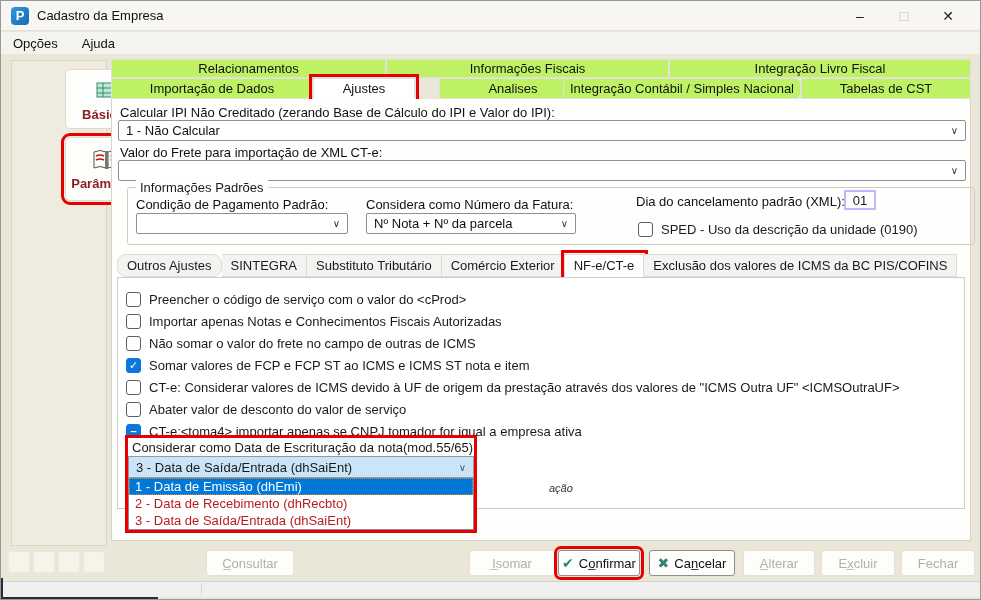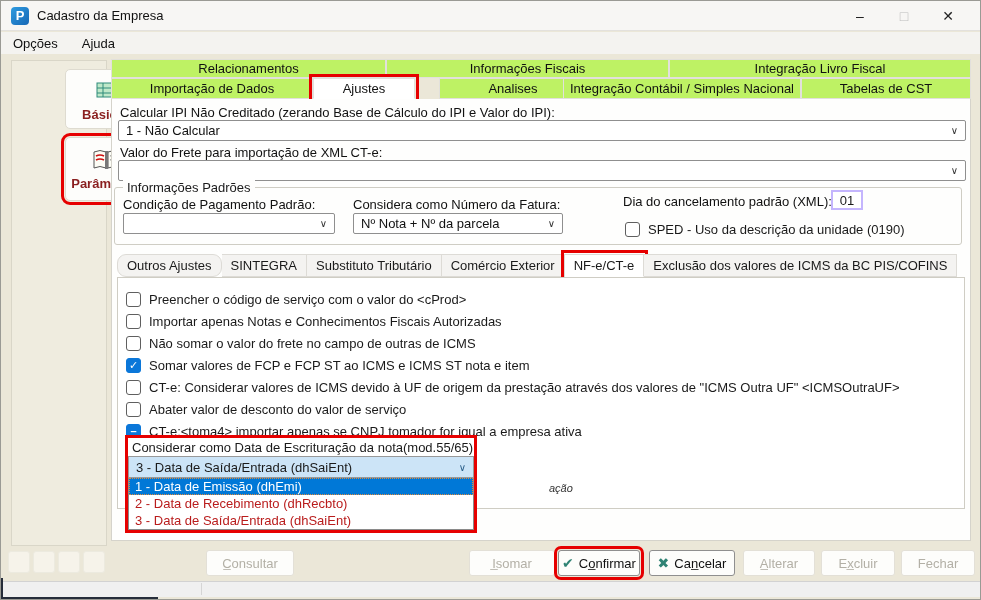--- a/index.html
+++ b/index.html
@@ -120,38 +120,38 @@
     </div>
   </div>
 
   <div class="tab" style="top:58px; left:110px; width:275px; height:19px;">Relacionamentos</div>
   <div class="tab" style="top:58px; left:385px; width:283px; height:19px;">Informações Fiscais</div>
   <div class="tab" style="top:77px; left:110px; width:202px; height:21px;">Importação de Dados</div>
 
   <div class="tab" style="top:58px; left:668px; width:302px; height:19px;">Integração Livro Fiscal</div>
   <div class="tab sel redline" style="top:77px; left:312px; width:102px; height:21px;">Ajustes</div>
   <div class="tab" style="top:77px; left:414px; width:148px; height:21px;margin-left:24px;">Analises</div>
-  <div class="tab" style="top:77px; left:562px; width:238px; height:21px;">Integração Contábil / Simples Nacional</div>
+  <div class="tab" style="top:77px; left:562px; width:238px; height:21px;border-radius:6px;">Integração Contábil / Simples Nacional</div>
   <div class="tab" style="top:77px; left:800px; width:170px; height:21px;">Tabelas de CST</div>
 
   <div class="content">
 
     <span class="lbl" style="left:8px; top:6px;">Calcular IPI Não Creditado (zerando Base de Cálculo do IPI e Valor do IPI):</span>
     <div class="combo" style="left:6px; top:21px; width:848px; height:21px;">
       <span>1 - Não Calcular</span>
       <span class="chev">∨</span>
     </div>
 
     <span class="lbl" style="left:8px; top:46px;">Valor do Frete para importação de XML CT-e:</span>
     <div class="combo" style="left:6px; top:61px; width:848px; height:21px;">
       <span></span>
       <span class="chev">∨</span>
     </div>
 
-    <div class="groupbox" style="left:2px; top:88px; width:848px; height:58px;">
+    <div class="groupbox" style="left:15px; top:88px; width:848px; height:58px;">
       <span class="group-legend">Informações Padrões</span>
       <span class="lbl" style="left:8px; top:9px;">Condição de Pagamento Padrão:</span>
       <div class="combo" style="left:8px; top:25px; width:212px; height:21px;">
         <span></span>
         <span class="chev">∨</span>
       </div>
       <span class="lbl" style="left:238px; top:9px;">Considera como Número da Fatura:</span>
       <div class="combo" style="left:238px; top:25px; width:210px; height:21px;">
         <span>Nº Nota + Nº da parcela</span>
         <span class="chev">∨</span>

